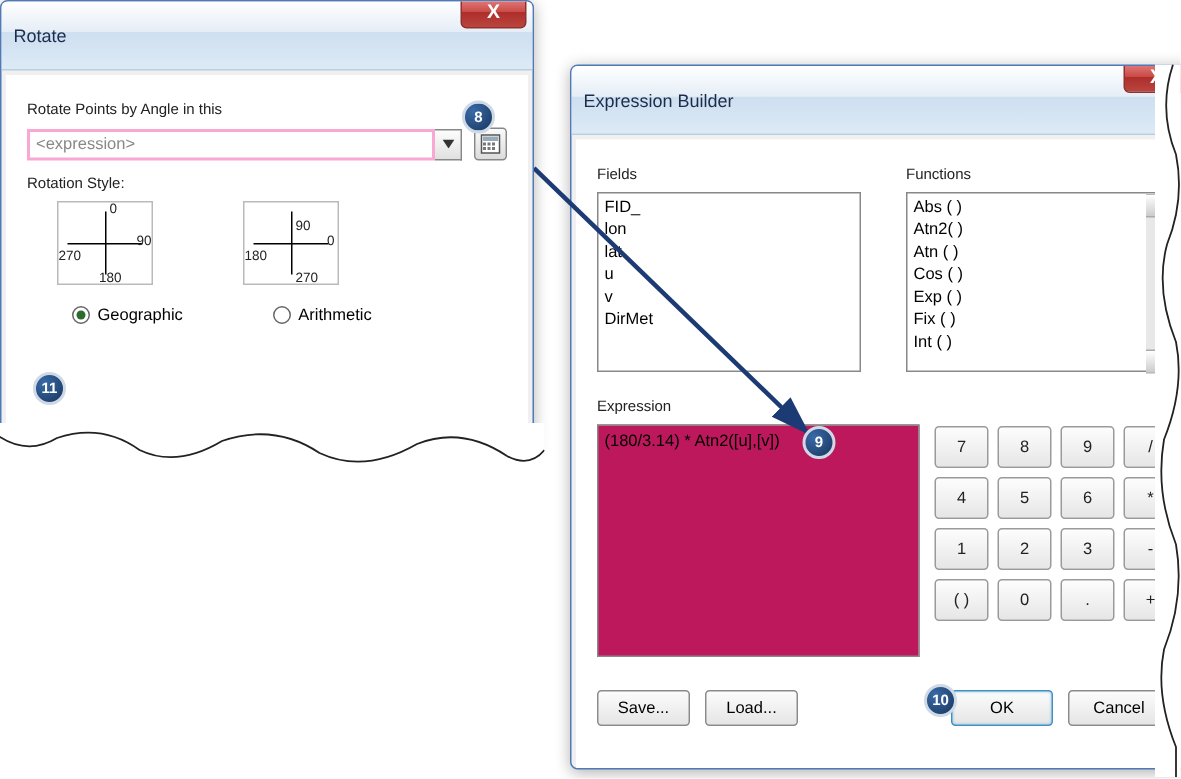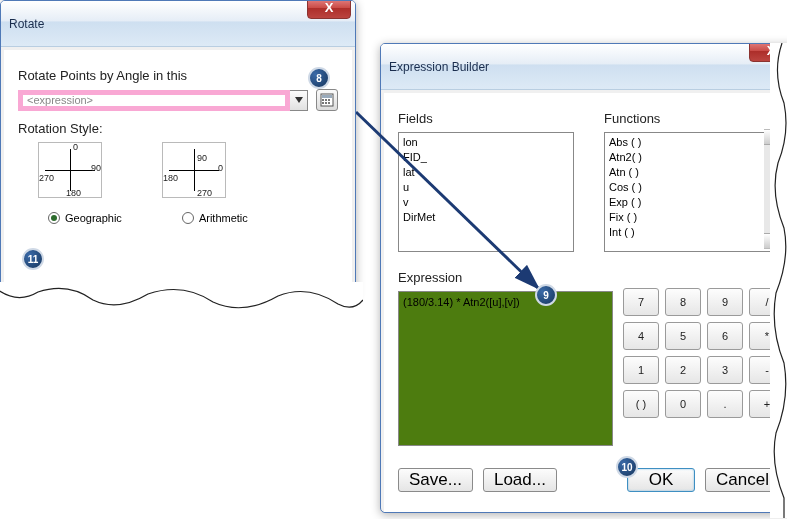--- a/index.html
+++ b/index.html
@@ -48,28 +48,28 @@
     line-height: 16px;
     font-weight: bold;
     font-family: Arial, sans-serif;
     font-size: 13px;
   }
   .dialog-body { padding: 18px 14px 10px 14px; background: #fff; margin: 3px; border: 0; }
 
   
   #rotate-dialog { left: 0; top: 0; width: 356px; height: 300px; }
   #rotate-dialog .dialog-body { height: 268px; position: relative; }
-  .field-label { font-size: 13px; color: #222; margin-bottom: 6px; }
+  .field-label { font-size: 10px; color: #222; margin-bottom: 6px; }
   .combo {
     display: flex; align-items: center; margin-bottom: 10px;
   }
   .combo input {
     flex: 1;
     height: 21px;
-    border: 5px solid #f9a8d4;
+    border: 2px solid #f9a8d4;
     padding: 0 4px;
     font-size: 11px;
     background: #fff;
     color: #888;
   }
   .combo-arrow {
     width: 18px; height: 21px;
     background: linear-gradient(to bottom, #fdfdfd, #e0e0e0);
     border: 1px solid #888;
     border-left: none;
@@ -116,21 +116,21 @@
     margin-top:3px;
   }
   .list-box div { line-height: 15px; }
   .fn-col { position:relative; }
   .fn-scroll { position:absolute; right:0; top:18px; bottom:0; width:16px; background:#e8e8e8; border:1px solid #bbb; border-left:none; height:120px;}
   .fn-scroll::before { content:""; display:block; height:14px; background:linear-gradient(#fff,#ccc); border-bottom:1px solid #aaa;}
   .fn-scroll::after { content:""; display:block; position:absolute; bottom:0; left:0; right:0; height:14px; background:linear-gradient(#fff,#ccc); border-top:1px solid #aaa;}
 
   .expr-box {
     width: 215px; height: 155px;
-    border:1px solid #888; background:#4d7c0f;
+    border:1px solid #888; background:#be185d;
     padding: 4px; font-size:11px;
     margin-top:3px;
   }
   .keypad {
     display:grid; grid-template-columns: repeat(4, 36px); grid-auto-rows: 28px; gap:6px;
     margin-left: 10px; margin-top: 18px;
   }
   .key {
     border:1px solid #9a9a9a;
     background: linear-gradient(to bottom, #fdfdfd, #e6e6e6);
@@ -141,21 +141,21 @@
     color:#222;
   }
   .bottom-btns { display:flex; gap:10px; margin-top: 22px; align-items:center;}
   .btn {
     min-width: 62px; height: 24px;
     border:1px solid #8a8a8a;
     background: linear-gradient(to bottom, #fcfcfc, #e5e5e5);
     border-radius:3px;
     text-align:center;
     line-height:22px;
-    font-size:17px;
+    font-size:11px;
     padding: 0 10px;
   }
   .btn.default { border:1px solid #3e8fc2; box-shadow: 0 0 2px #79b8e1 inset; }
 
   
   .badge {
     position:absolute;
     width: 22px; height:22px;
     background: radial-gradient(circle at 30% 30%, #3a6aa8, #17365d);
     border-radius:50%;
@@ -254,22 +254,22 @@
     <span class="title">Expression Builder</span>
     <div class="close-btn">
       <span>X</span>
     </div>
   </div>
   <div class="dialog-body">
     <div class="eb-row">
       <div class="eb-col">
         <div class="field-label">Fields</div>
         <div class="list-box" id="fields-list">
+            <div>FID_</div>
             <div>lon</div>
-            <div>FID_</div>
             <div>lat</div>
             <div>u</div>
             <div>v</div>
             <div>DirMet</div>
           </div>
       </div>
       <div class="eb-col fn-col">
         <div class="field-label">Functions</div>
         <div class="list-box" id="functions-list" style="padding-right:18px">
             <div>Abs (  )</div>

